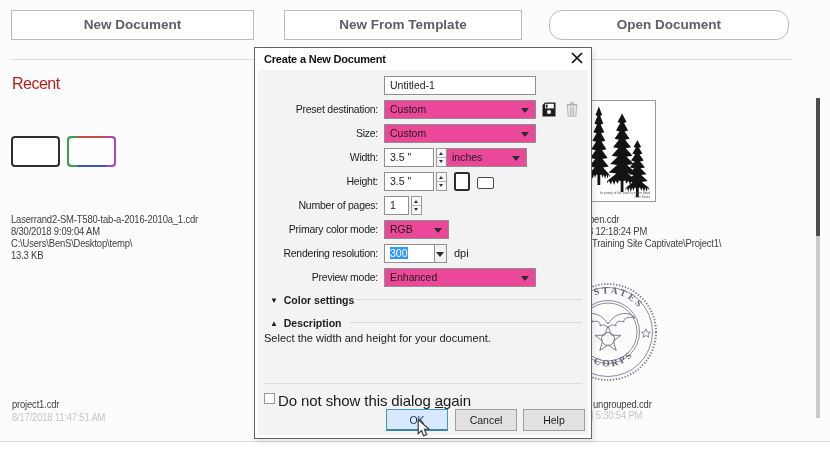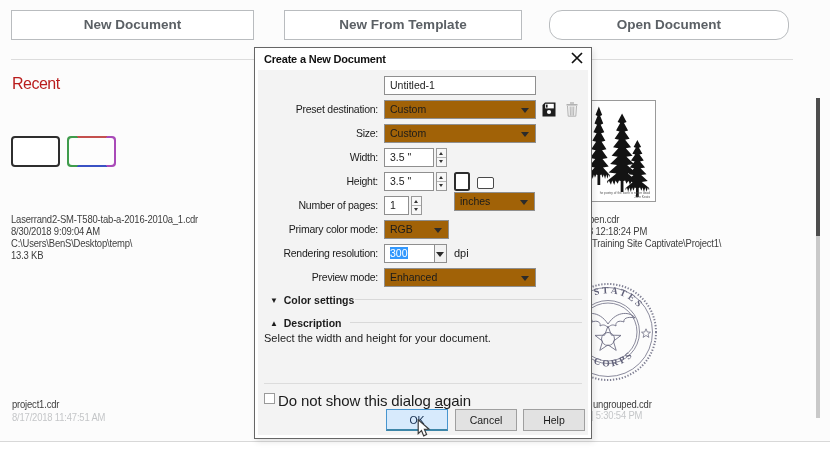--- a/index.html
+++ b/index.html
@@ -7,21 +7,21 @@
 #main { position:absolute; left:0; top:0; width:830px; height:441px; background:#fcfcfc; }
 body { font-family:"Liberation Sans", sans-serif; position:relative; }
 .abs { position:absolute; }
 .topbtn { position:absolute; top:10px; height:30px; background:#fff; border:1px solid #b9bcbf; color:#5b6065; font-size:13.5px; text-align:center; line-height:28px;font-weight:bold; }
 .sm { font-size:10.5px; color:#3e3e3e; line-height:12px; letter-spacing:-0.2px; transform:scaleX(0.9); transform-origin:0 50%; white-space:nowrap; }
 .fade { color:#c4c6c8; }
 
 #dlg { position:absolute; left:254px; top:47px; width:338px; height:392px; background:#fff; border:1px solid #666; z-index:10; box-shadow:2px 3px 6px rgba(0,0,0,0.10); }
 #dlgbody { position:absolute; left:3px; right:3px; top:22px; bottom:3px; background:#f3f3f3; }
 .lbl { position:absolute; right:212px; font-size:10.5px; letter-spacing:-0.25px; color:#1b1b1b; text-align:right; line-height:19px; white-space:nowrap; }
-.combo { position:absolute; left:126px; height:19px; background:#a16207; border:1px solid #8f8f8f; font-size:10.5px; color:#1b1b1b; line-height:17px; padding-left:5px; }
+.combo { position:absolute; left:126px; height:19px; background:#ec4899; border:1px solid #8f8f8f; font-size:10.5px; color:#1b1b1b; line-height:17px; padding-left:5px; }
 .combo:after { content:""; position:absolute; right:6px; top:7px; width:0; height:0; border-left:4px solid transparent; border-right:4px solid transparent; border-top:5px solid #2b2b2b; }
 .inp { position:absolute; left:126px; height:19px; background:#fff; border:1px solid #8f8f8f; font-size:10.5px; color:#1b1b1b; line-height:17px; padding-left:5px; }
 .spin { position:absolute; width:11px; height:19px; border:1px solid #999; background:linear-gradient(#f7f7f7 8px, #b5b5b5 8px, #b5b5b5 9px, #f7f7f7 9px); }
 .spin:before { content:""; position:absolute; left:2px; top:3px; width:0; height:0; border-left:2.5px solid transparent; border-right:2.5px solid transparent; border-bottom:3.5px solid #333; }
 .spin:after { content:""; position:absolute; left:2px; bottom:3px; width:0; height:0; border-left:2.5px solid transparent; border-right:2.5px solid transparent; border-top:3.5px solid #333; }
 .btn { position:absolute; top:0; width:62px; height:22px; background:#e2e2e2; border:1px solid #9f9f9f; font-size:10.5px; color:#1b1b1b; text-align:center; line-height:20px; }
 .exphead { position:absolute; left:12px; font-size:10.5px; font-weight:bold; color:#1b1b1b; }
 .hline { position:absolute; height:1px; background:#d9d9d9; }
 .dd2:after { right:2px !important; }
 </style>
@@ -123,21 +123,21 @@
           <path d="M4.2 4.5 L4.4 13.6 M6 4.5 L6 13.6 M7.8 4.5 L7.6 13.6"></path>
         </g>
       </svg>
 
       <div class="lbl" style="top:54px; left:0; width:120px;">Size:</div>
       <div class="combo" style="top:54px; width:152px;">Custom</div>
 
       <div class="lbl" style="top:78px; left:0; width:120px;">Width:</div>
       <div class="inp" style="top:78px; width:50px;">3.5 "</div>
       <div class="spin" style="left:178px; top:78px;"></div>
-      <div class="combo" style="left:196px; top:78px; width:81px;margin-top:44px;">inches</div>
+      <div class="combo" style="left:188px; top:78px; width:81px;">inches</div>
 
       <div class="lbl" style="top:102px; left:0; width:120px;">Height:</div>
       <div class="inp" style="top:102px; width:50px;">3.5 "</div>
       <div class="spin" style="left:178px; top:102px;"></div>
       <div class="abs" style="left:196px; top:102px; width:16px; height:19px; border:2px solid #2d2d2d; border-radius:2.5px; background:#fff;"></div>
       <div class="abs" style="left:219px; top:106.5px; width:17px; height:12.5px; border:1.2px solid #4a4a4a; border-radius:2px; background:#fff;"></div>
 
       <div class="lbl" style="top:126px; left:0; width:120px;">Number of pages:</div>
       <div class="inp" style="top:126px; width:25px;">1</div>
       <div class="spin" style="left:153px; top:126px;"></div>

